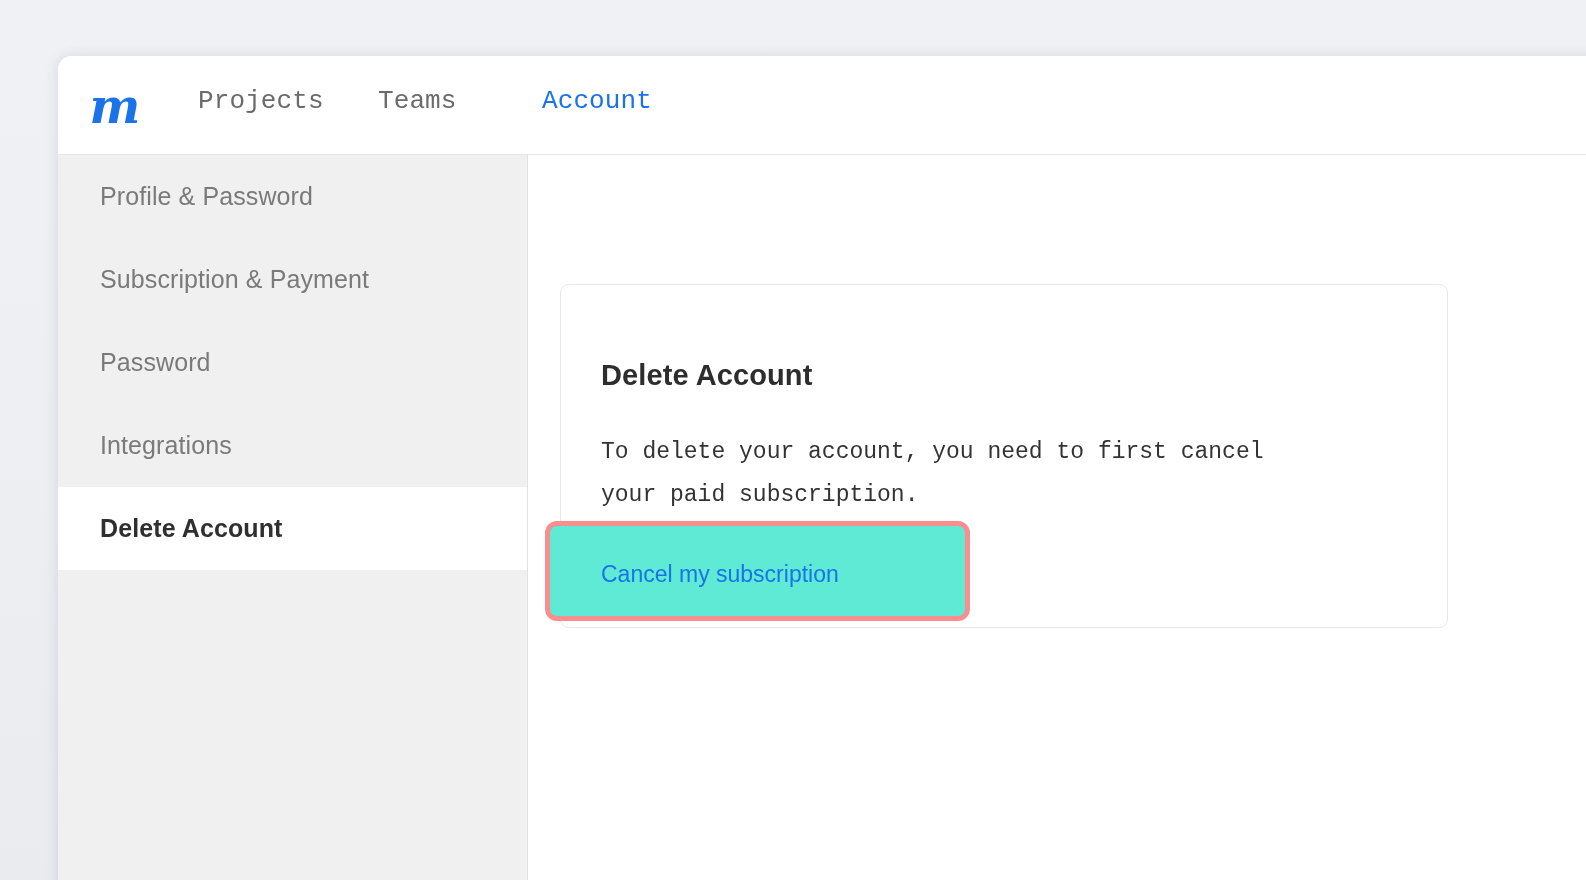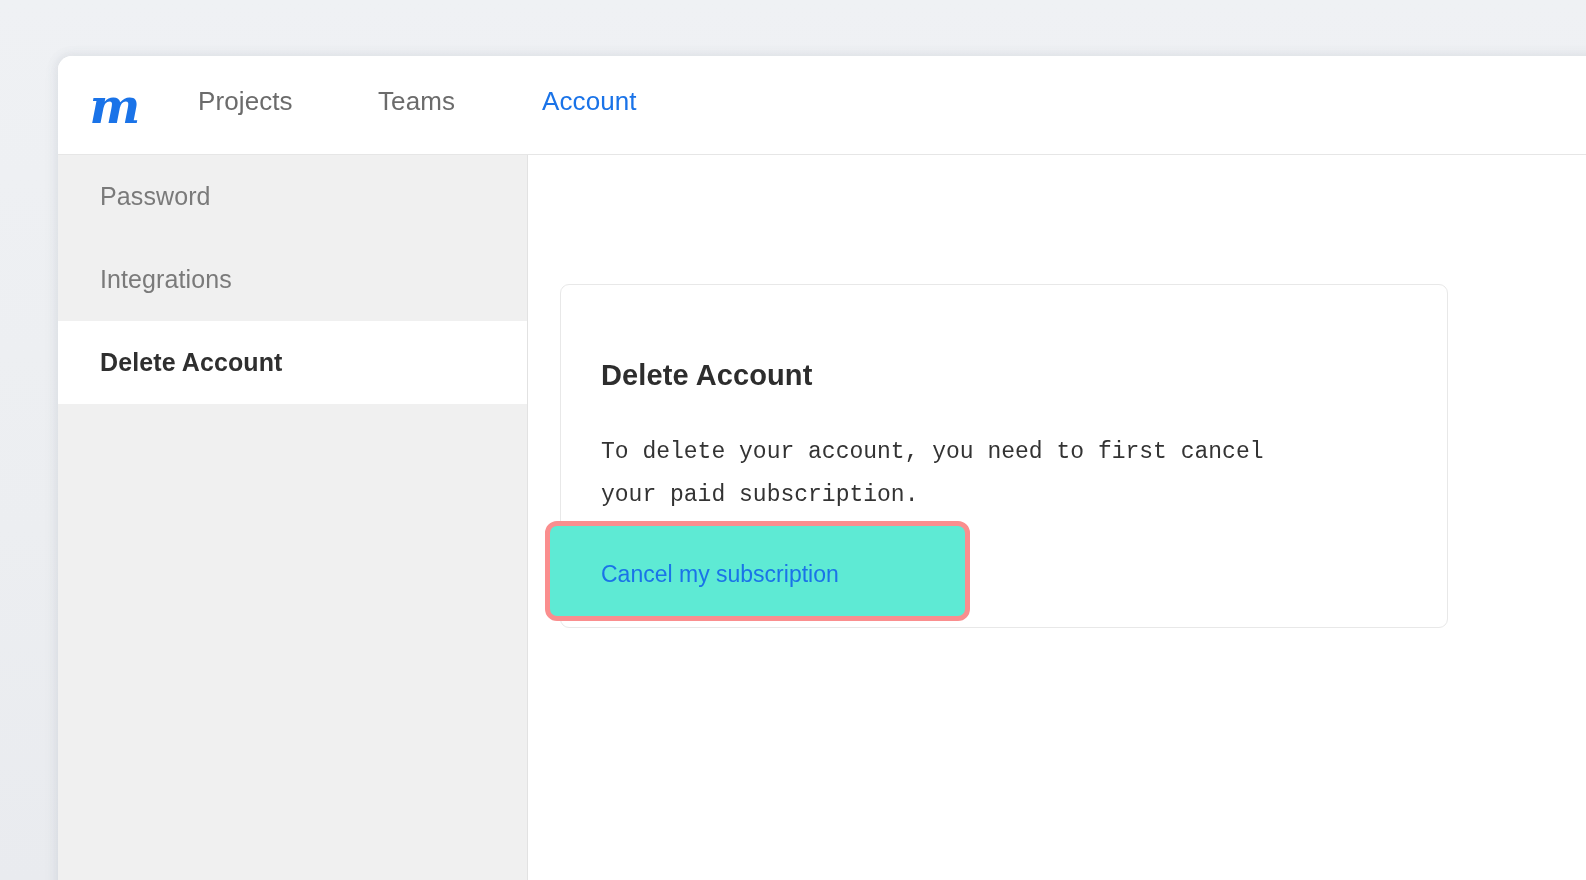--- a/index.html
+++ b/index.html
@@ -61,20 +61,21 @@
   }
   .nav-tab {
     position: absolute;
     top: 28px;
     font-size: 26px;
     line-height: 34px;
     color: #6b6b6b;
     letter-spacing: 0.1px;
     white-space: nowrap;
     cursor: pointer;
+    font-family: Liberation Mono, monospace;
   }
   .nav-tab.active {
     color: #1a73e8;
     text-align: right;
   }
   .nav-tab .tab-underline {
     position: absolute;
     left: -18px;
     right: -18px;
     bottom: -42px;
@@ -211,21 +212,27 @@
     <div class="nav-tab active" id="nav-tab-account">
       <span>Account</span>
       <span class="tab-underline"></span>
     </div>
   </div>
 
   <div id="app-body">
 
     <div id="settings-sidebar">
 
-
+      <div class="sidebar-item">
+        <span>Profile &amp; Password</span>
+      </div>
+
+      <div class="sidebar-item">
+        <span>Subscription &amp; Payment</span>
+      </div>
 
 
       <div class="sidebar-item">
         <span>Password</span>
       </div>
 
       <div class="sidebar-item">
         <span>Integrations</span>
       </div>
 

